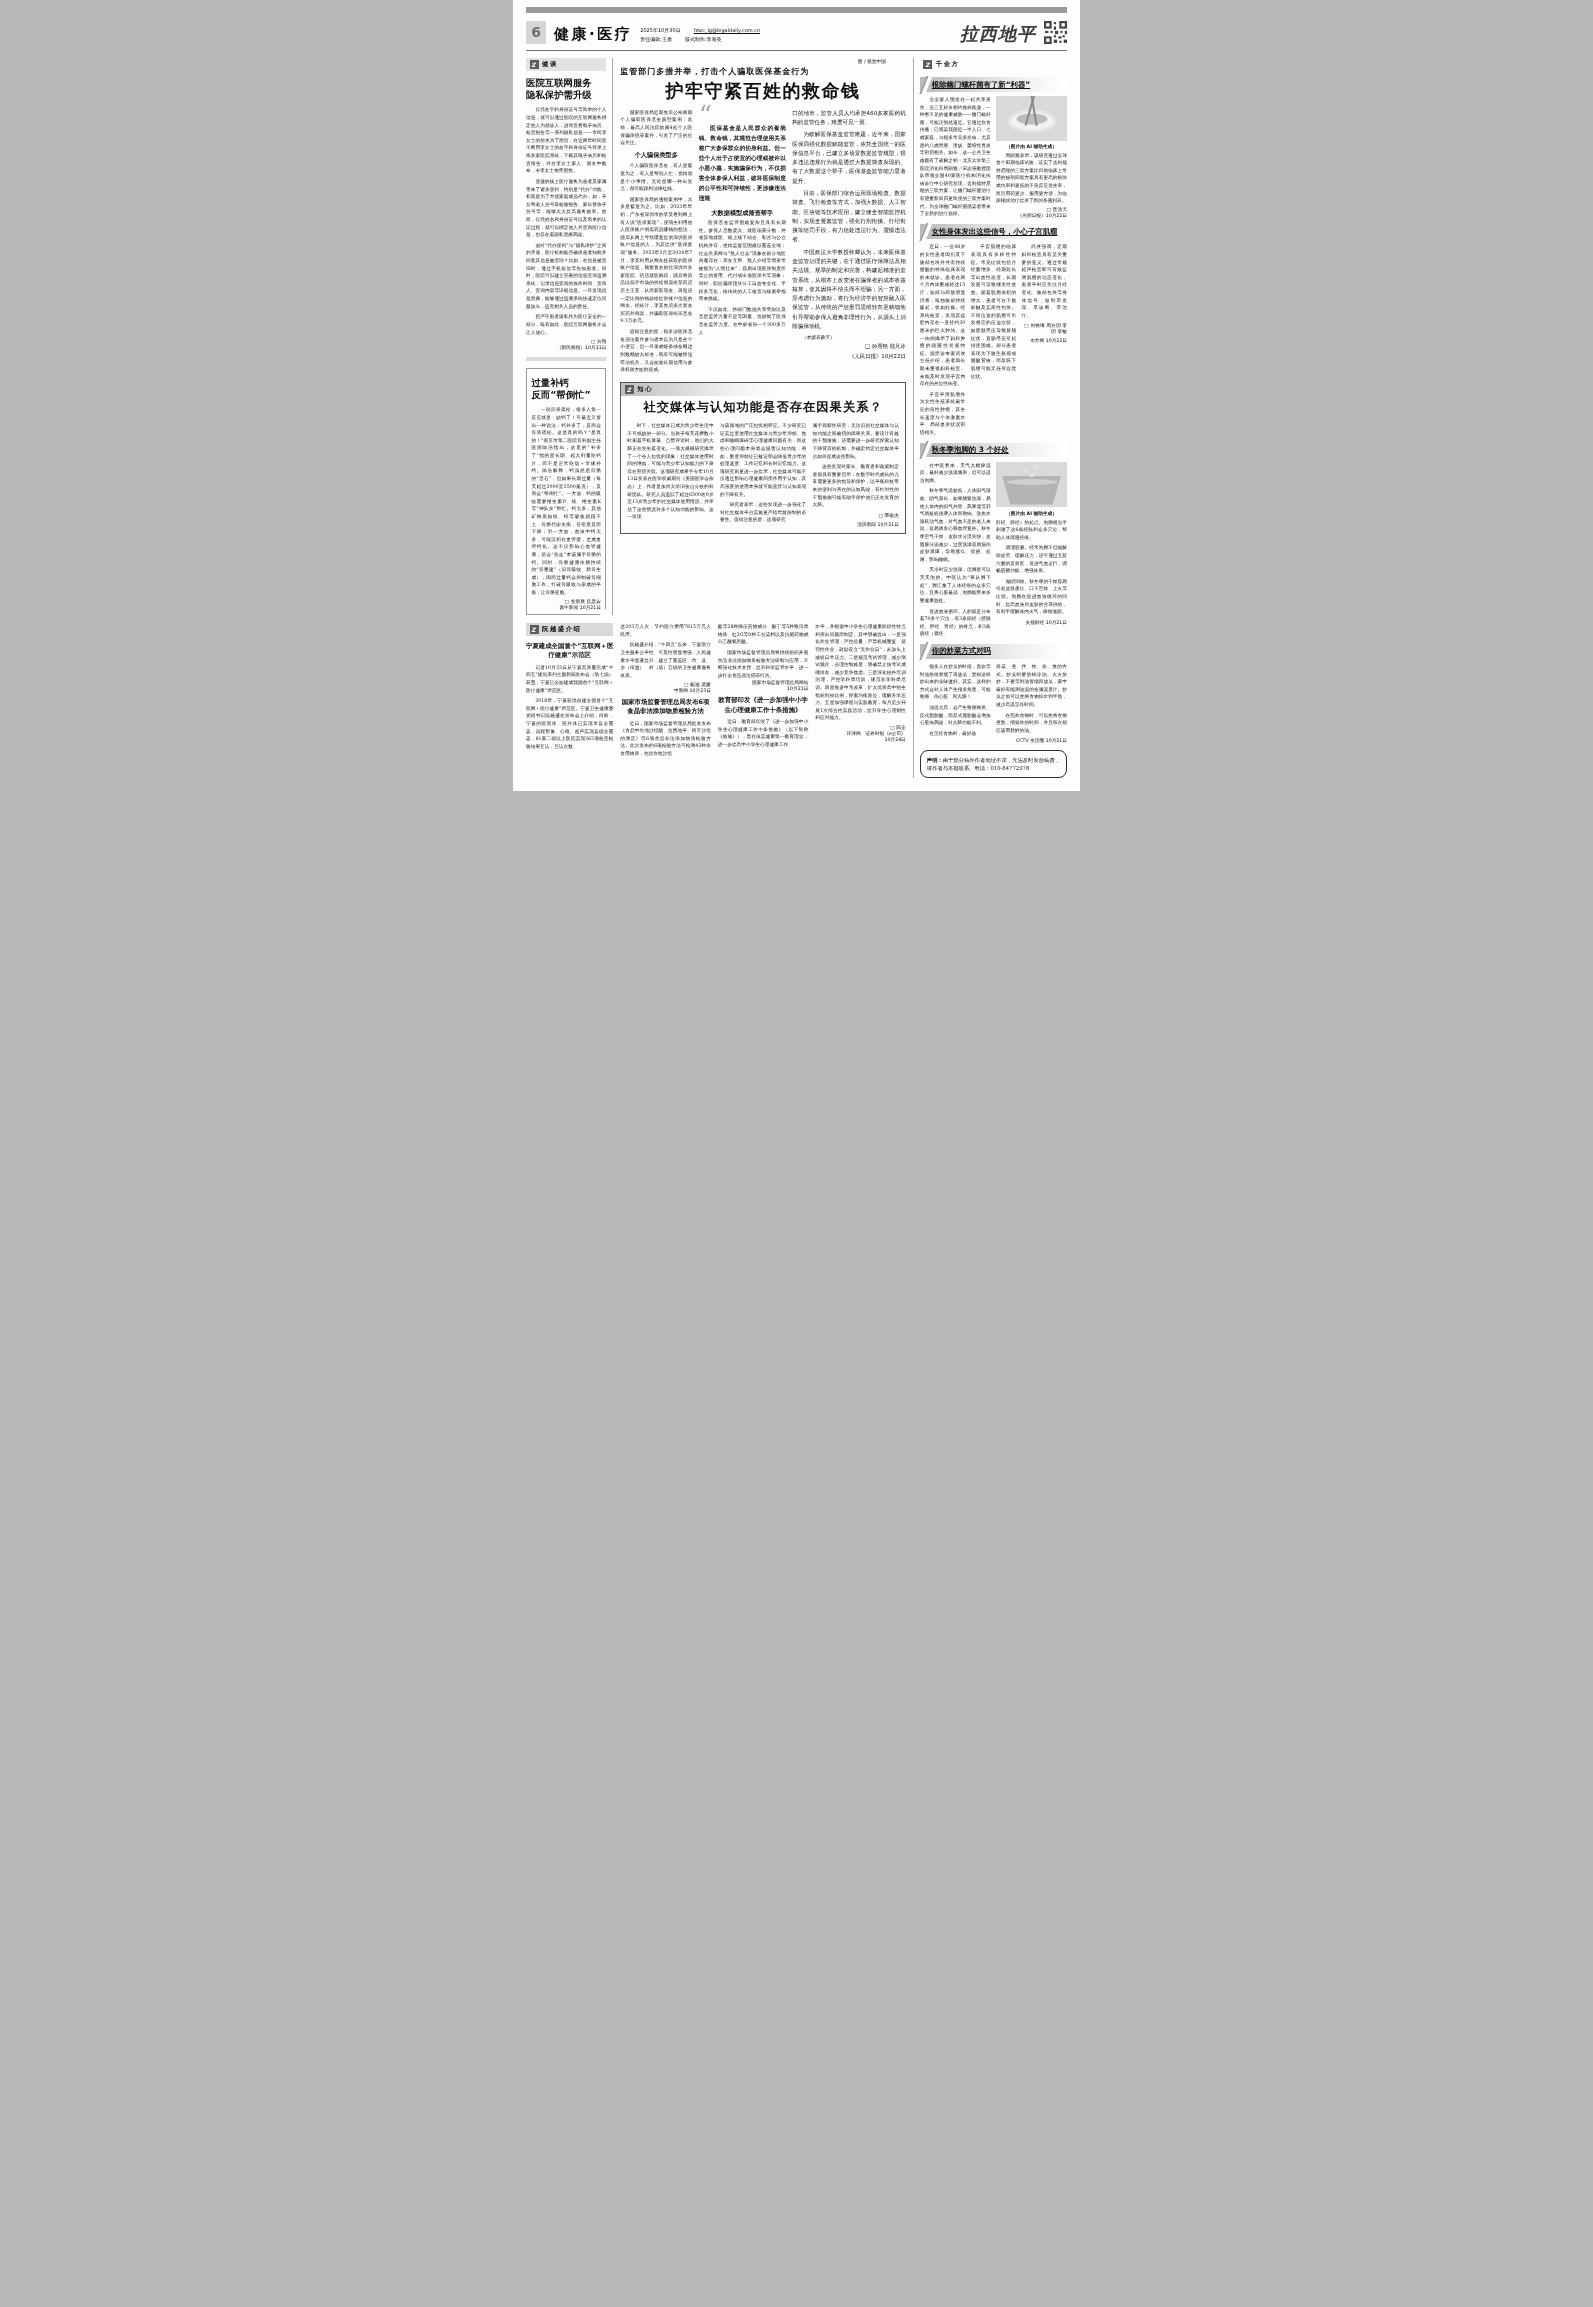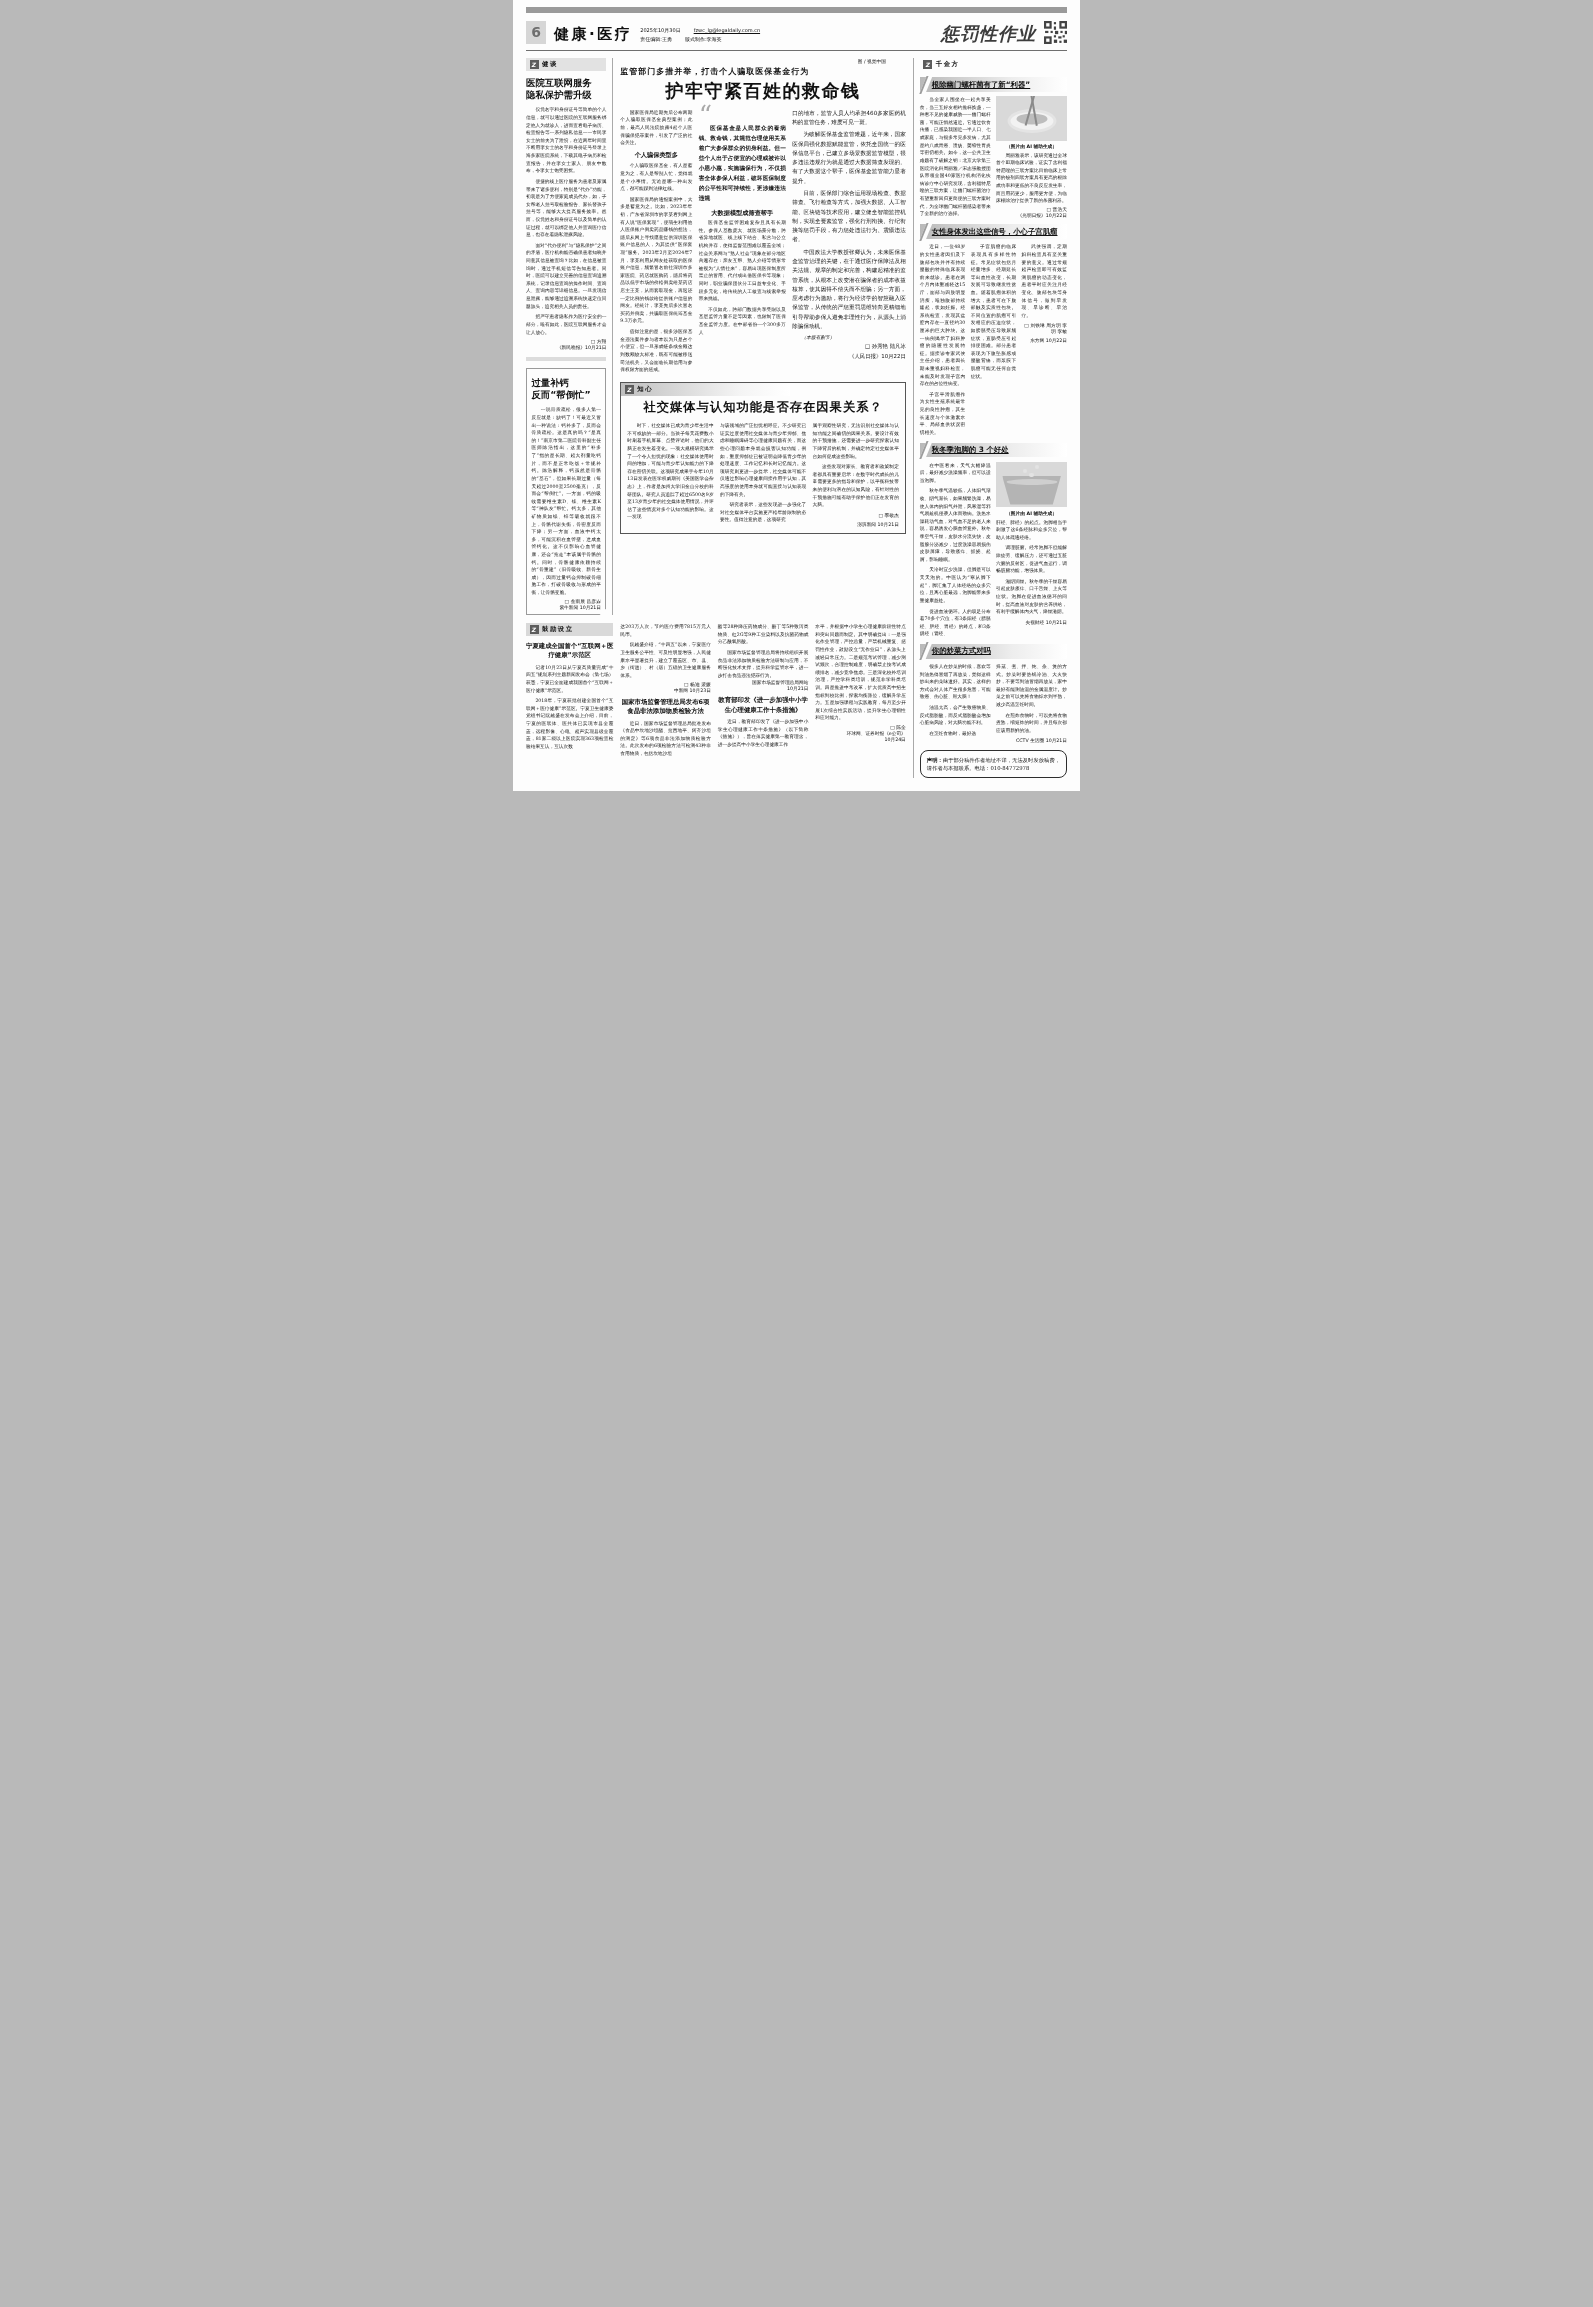--- a/index.html
+++ b/index.html
@@ -114,21 +114,21 @@
     <div class="meta">
       <div class="r">
         <span>2025年10月30日</span>
         <span class="email">fzwc_lg@legaldaily.com.cn</span>
       </div>
       <div class="r">
         <span>责任编辑:王勇</span>
         <span>版式制作:李海英</span>
       </div>
     </div>
-    <div class="mast">惩罚性作业</div>
+    <div class="mast">拉西地平</div>
     <svg class="qr" viewBox="0 0 21 21" aria-hidden="true">
       <rect width="21" height="21" fill="#fff"></rect>
       <g fill="#444">
         <rect x="0" y="0" width="7" height="7"></rect>
           <rect x="14" y="0" width="7" height="7"></rect>
           <rect x="0" y="14" width="7" height="7"></rect>
         <rect x="2" y="2" width="3" height="3" fill="#fff"></rect>
           <rect x="16" y="2" width="3" height="3" fill="#fff"></rect>
           <rect x="2" y="16" width="3" height="3" fill="#fff"></rect>
         <rect x="9" y="1" width="2" height="2"></rect>
@@ -242,21 +242,21 @@
               </div>
             </div>
           </div>
         </section>
       </div>
 
       <div class="bottom-band">
         <div class="bcol1">
           <div class="tag photoband">
             <span class="logo">Z</span>
-            <span class="t">鼓励设立</span>
+            <span class="t">阮越盛介绍</span>
           </div>
           <div class="bttl first">宁夏建成全国首个“互联网＋医疗健康”示范区</div>
           <div class="stack">
             <p class="p">记者10月23日从宁夏高质量完成“十四五”规划系列主题新闻发布会（第七场）获悉，宁夏已全面建成我国首个“互联网＋医疗健康”示范区。</p>
             <p class="p">2018年，宁夏获批创建全国首个“互联网＋医疗健康”示范区。宁夏卫生健康委党组书记阮越盛在发布会上介绍，目前，宁夏的医联体、医共体已实现市县全覆盖，远程影像、心电、超声实现县级全覆盖，81家二级以上医院实现363项检查检验结果互认，互认次数</p>
           </div>
         </div>
         <div class="bcol">
           <div class="stack">
             <p class="p cont">达203万人次，节约医疗费用7815万元人民币。</p>

